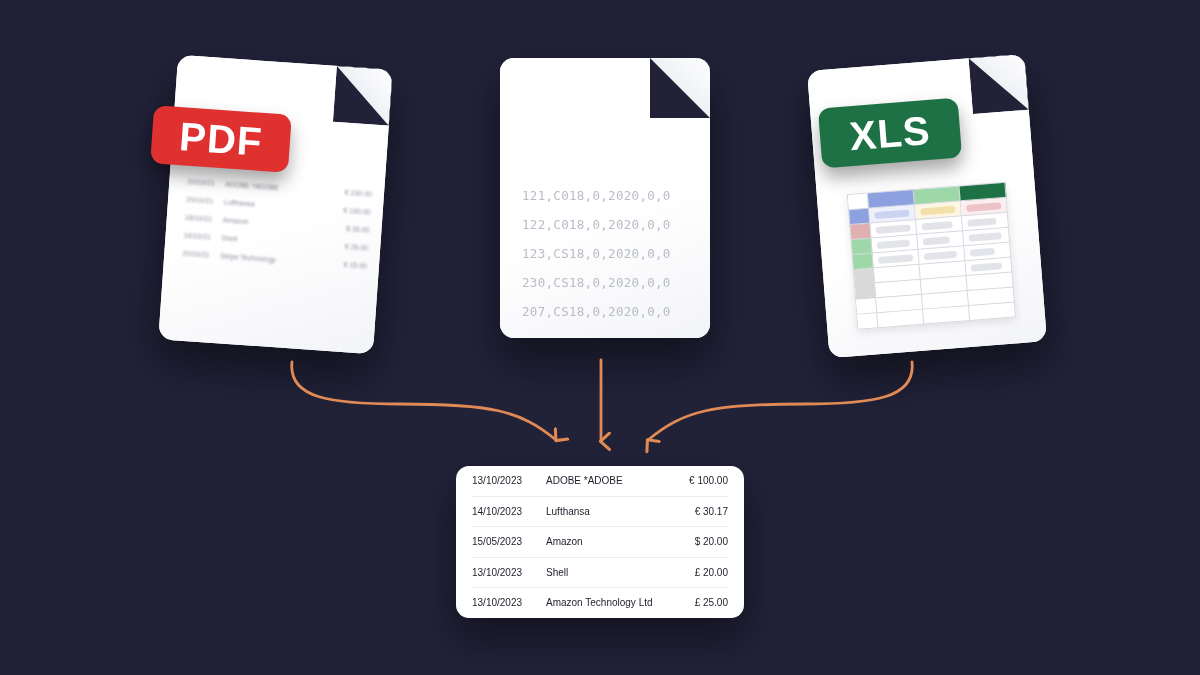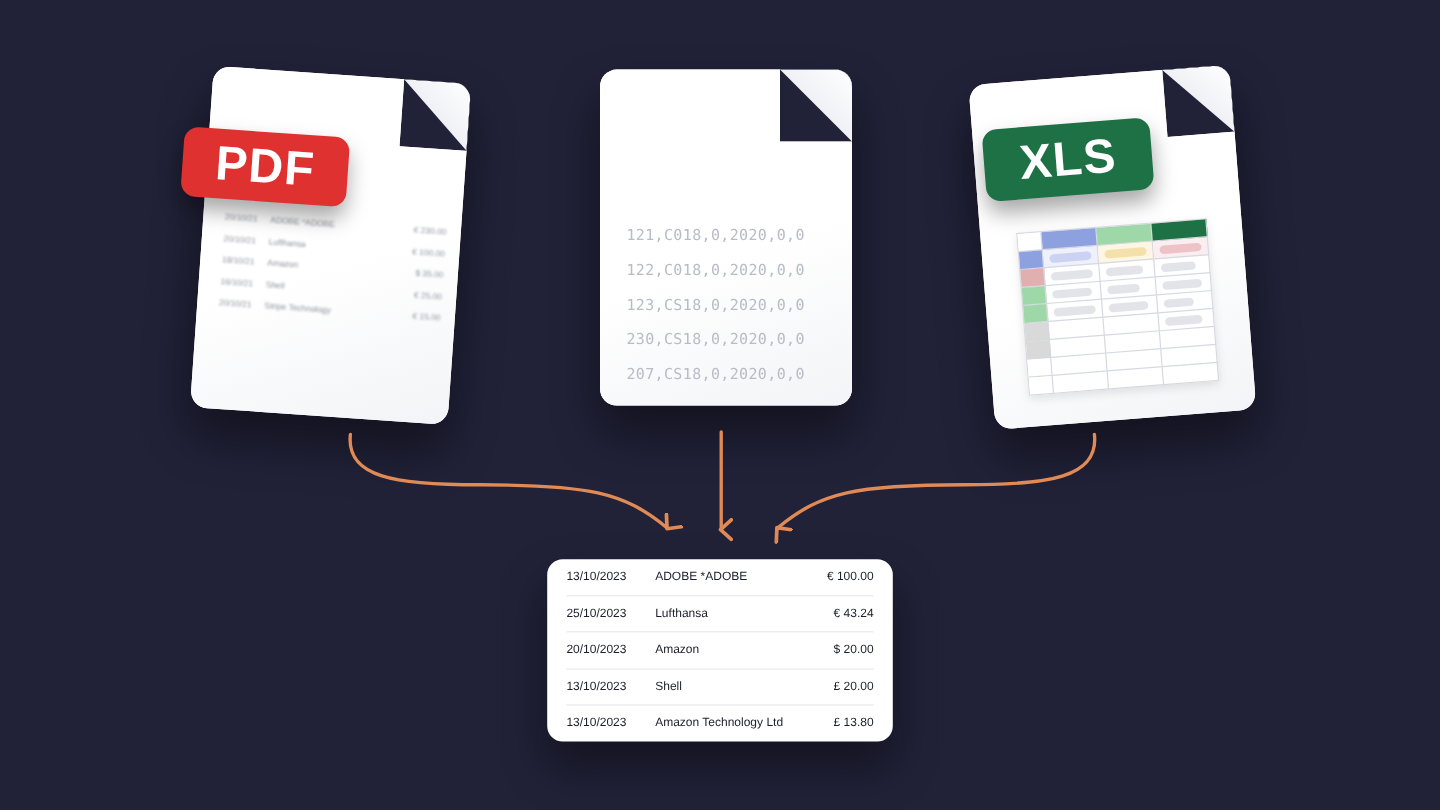--- a/index.html
+++ b/index.html
@@ -364,34 +364,34 @@
     <path d="M912,362 C916,398 874,404 804,404 C714,404 684,410 648,440" fill="none" stroke="#e08a55" stroke-width="2.8" stroke-linecap="round" marker-end="url(#ah-right)"></path>
   </svg>
 
   <div id="result-card">
     <div class="res-row">
       <span class="res-date">13/10/2023</span>
       <span class="res-merchant">ADOBE *ADOBE</span>
       <span class="res-amount">€ 100.00</span>
     </div>
     <div class="res-row">
-      <span class="res-date">25/10/2023</span>
+      <span class="res-date">14/10/2023</span>
       <span class="res-merchant">Lufthansa</span>
-      <span class="res-amount">€ 43.24</span>
-    </div>
-    <div class="res-row">
-      <span class="res-date">20/10/2023</span>
+      <span class="res-amount">€ 30.17</span>
+    </div>
+    <div class="res-row">
+      <span class="res-date">15/05/2023</span>
       <span class="res-merchant">Amazon</span>
       <span class="res-amount">$ 20.00</span>
     </div>
     <div class="res-row">
       <span class="res-date">13/10/2023</span>
       <span class="res-merchant">Shell</span>
       <span class="res-amount">£ 20.00</span>
     </div>
     <div class="res-row">
       <span class="res-date">13/10/2023</span>
       <span class="res-merchant">Amazon Technology Ltd</span>
-      <span class="res-amount">£ 13.80</span>
+      <span class="res-amount">£ 25.00</span>
     </div>
   </div>
 
 </div>
 
 </body></html>

